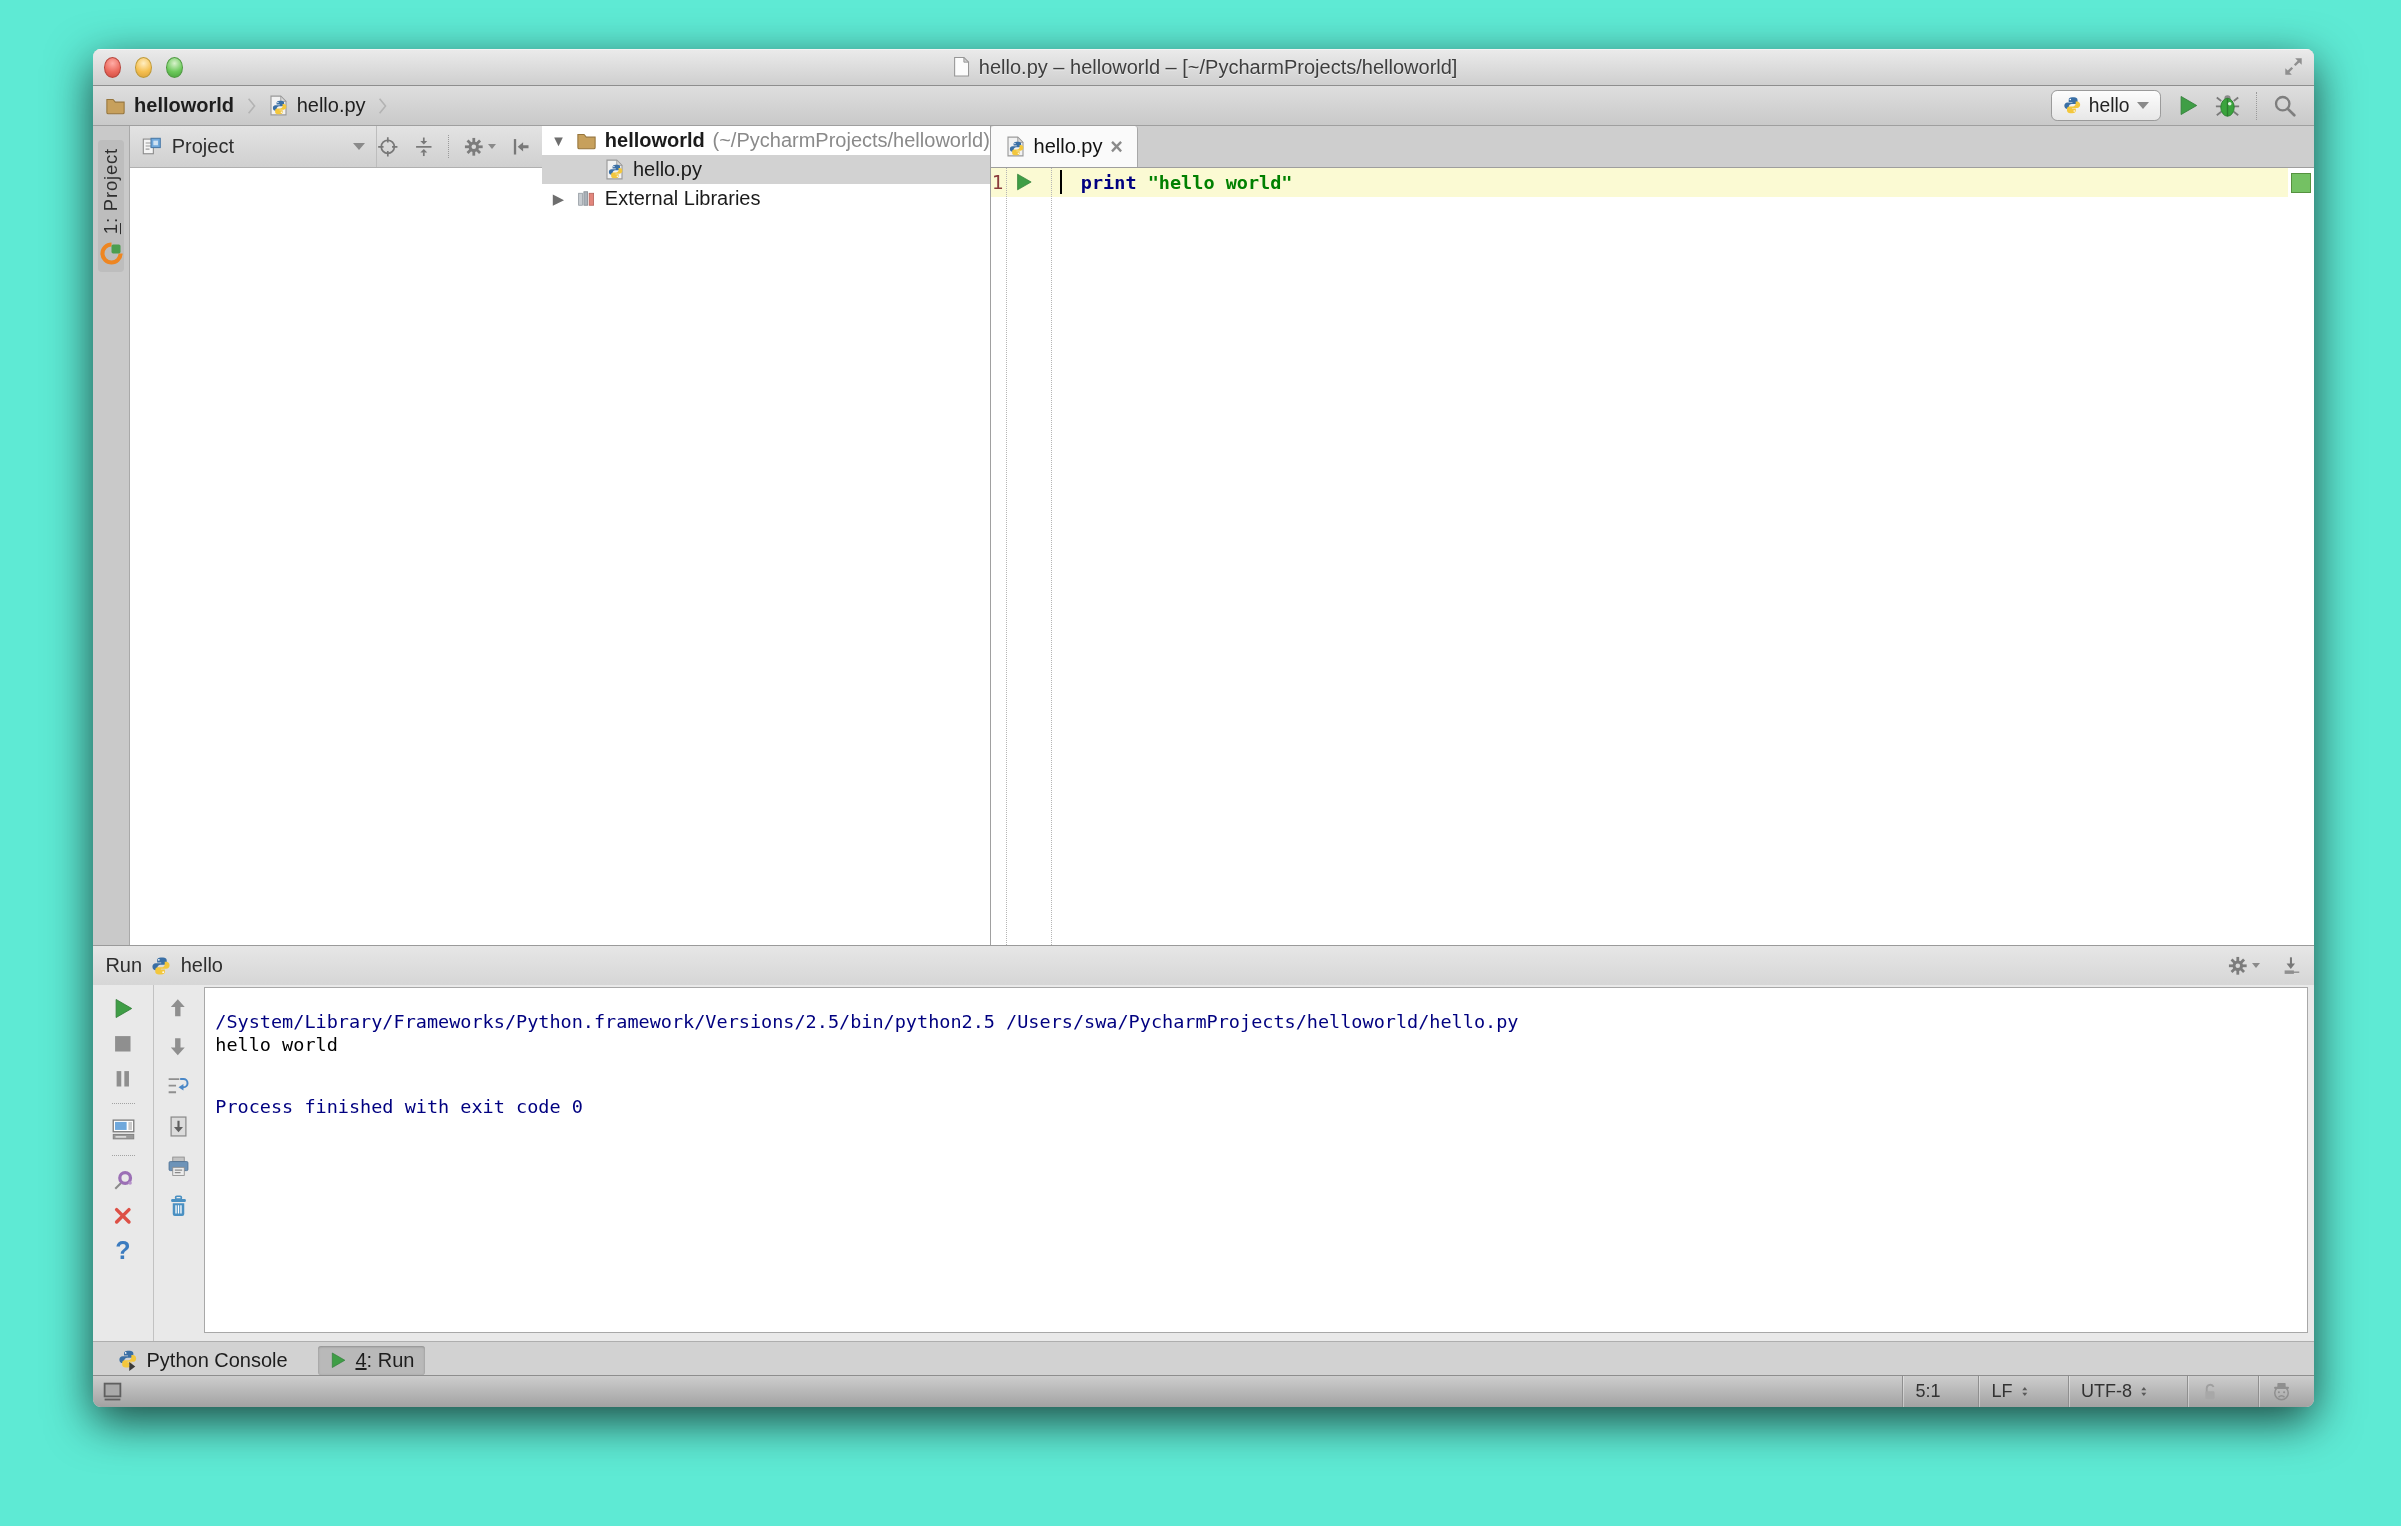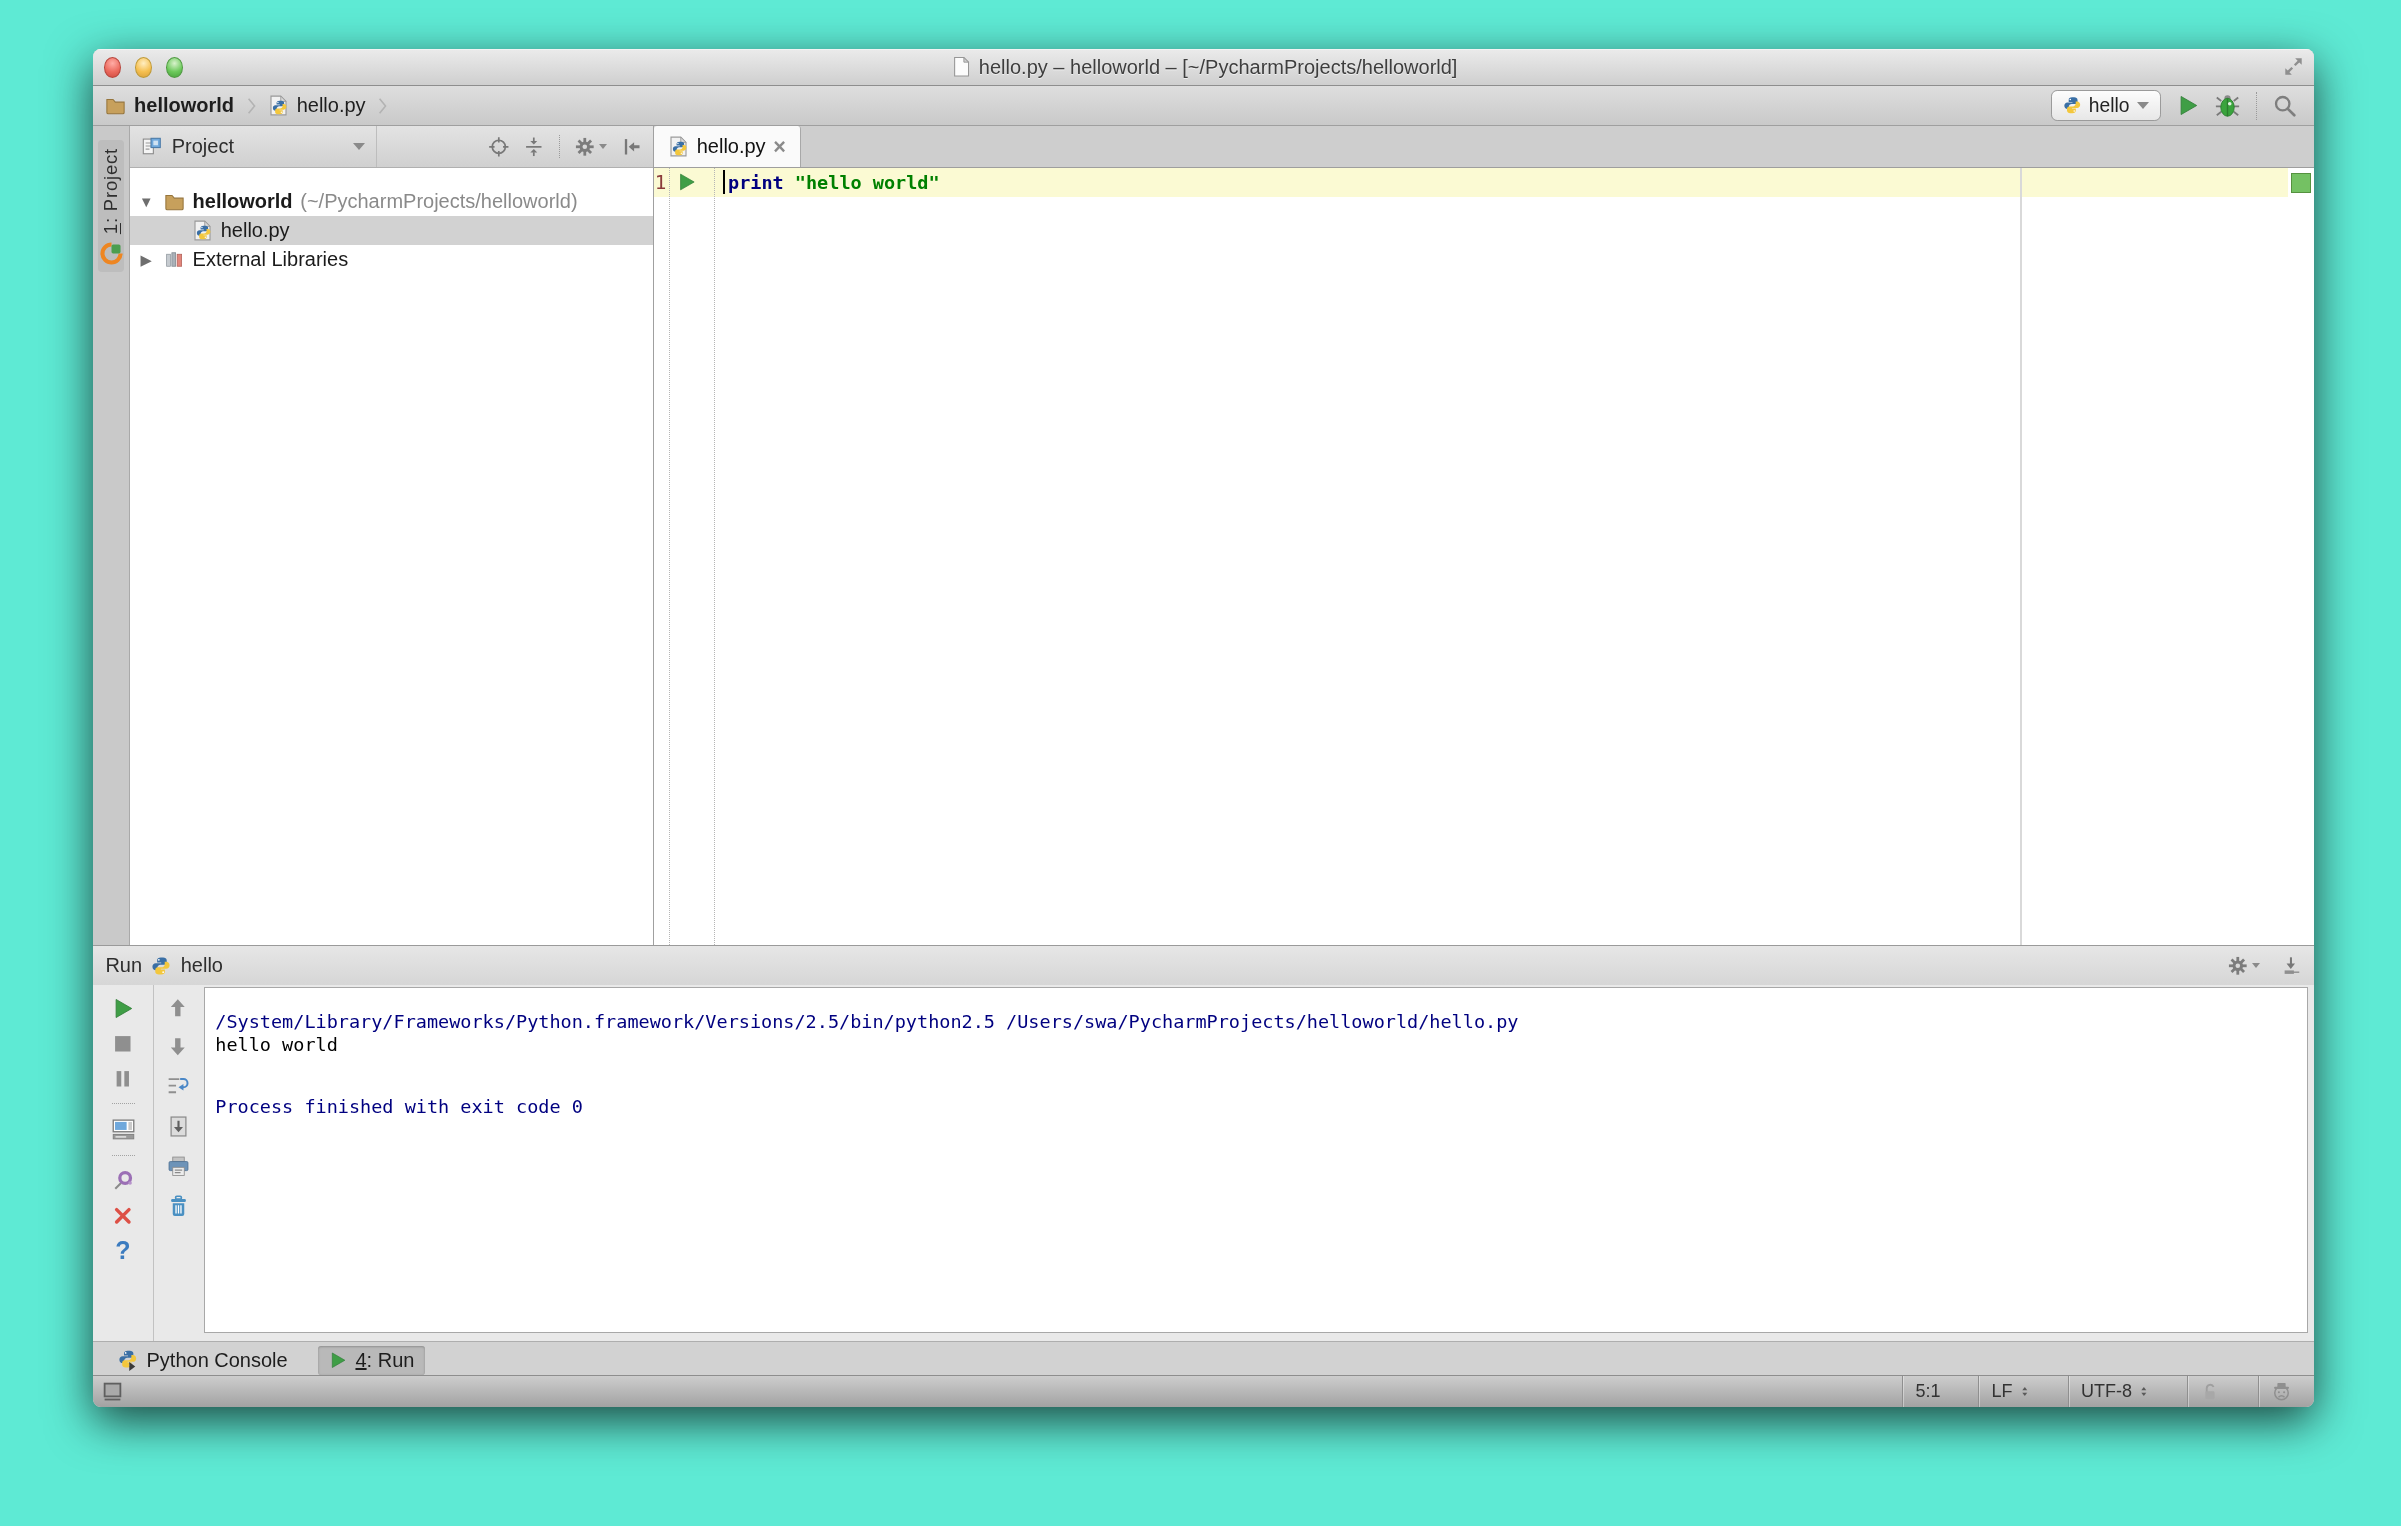--- a/index.html
+++ b/index.html
@@ -45,21 +45,21 @@
   .main { flex:1 1 auto; display:flex; min-height:0; }
 
   .stripe { flex:0 0 37px; background:#c9c9c9; border-right:0.8px solid #a9a9a9;
             display:flex; flex-direction:column; align-items:center; padding-top:14px; }
   .stripe-btn { display:flex; flex-direction:column; align-items:center; gap:7.7px;
                 background:#bdbdbd; border-radius:3.9px; padding:7.7px 1.5px; }
   .vtext { writing-mode:vertical-rl; transform:rotate(180deg);
            font-size:18.5px; color:#2e2e2e; letter-spacing:0.8px; }
   .uline { text-decoration:underline; }
 
-  .project-panel { flex:0 0 523px; display:flex; flex-direction:column; background:#fff; min-height:0;gap:19px; }
+  .project-panel { flex:0 0 523px; display:flex; flex-direction:row; background:#fff; min-height:0; }
   .panel-header { height:42px; flex:0 0 42px; background:linear-gradient(#e3e3e3,#d0d0d0);
                   border-bottom:0.8px solid #b0b0b0; display:flex; align-items:center; }
   .ph-combo { display:flex; align-items:center; gap:9.3px; padding:0 10.8px; width:247px; height:100%;
               border-right:0.8px solid #bdbdbd; font-size:20px; color:#2e2e2e; }
   .ph-combo .tri-down { margin-left:auto; }
   .ph-spacer { flex:1; }
   .ph-icons { display:flex; align-items:center; gap:14px; padding-right:10.8px; }
   .tree { flex:1; overflow:hidden; background:#fff; font-size:20px; color:#1b1b1b; }
   .trow { height:29px; display:flex; align-items:center; gap:7.7px; white-space:nowrap; }
   .trow.selected { background:#d2d2d2; }
@@ -77,21 +77,21 @@
   .editor-body { position:relative; flex:1; background:#fff; overflow:hidden;
                  font-family:"DejaVu Sans Mono", monospace; }
   .caret-row { position:absolute; left:0; top:0; right:26px; height:29px; background:#fbfad3; }
   .gutter-dots { position:absolute; top:0; bottom:0; width:0; border-left:0.8px dotted #b5b5b5; }
   .lnum { position:absolute; left:0; top:0; width:12.4px; height:29px; line-height:29px;
           text-align:right; color:#8b3b3b; font-size:19.3px; }
   .run-gutter { position:absolute; left:23px; top:3.9px; }
   .caret { position:absolute; left:69px; top:2.3px; width:2.3px; height:24px; background:#000; }
   .code-line { position:absolute; left:74px; top:0; height:29px; line-height:29px;
                font-size:18.5px; font-weight:bold; white-space:pre; }
-  .kw { color:#000080; } .str { color:#008000; }
+  .kw { color:#000080;margin-left:16px; } .str { color:#008000; }
   .margin-line { position:absolute; left:1366px; top:0; bottom:0; width:1.5px; background:#d9d9d9; }
   .err-stripe { position:absolute; right:0; top:0; bottom:0; width:26px; background:#fff; }
   .insp-ok { position:absolute; top:4.6px; right:3.1px; width:20px; height:20px;
              background:#74c163; border:1.5px solid #55923f; }
 
   
   .run-panel { flex:0 0 396px; display:flex; flex-direction:column; border-top:0.8px solid #9a9a9a;
                background:#e9e9e9; }
   .run-header { height:39px; flex:0 0 39px; background:linear-gradient(#e6e6e6,#d6d6d6);
                 display:flex; align-items:center; gap:9.3px; padding:0 12.4px; font-size:20px; color:#2e2e2e;justify-content:space-between; }

